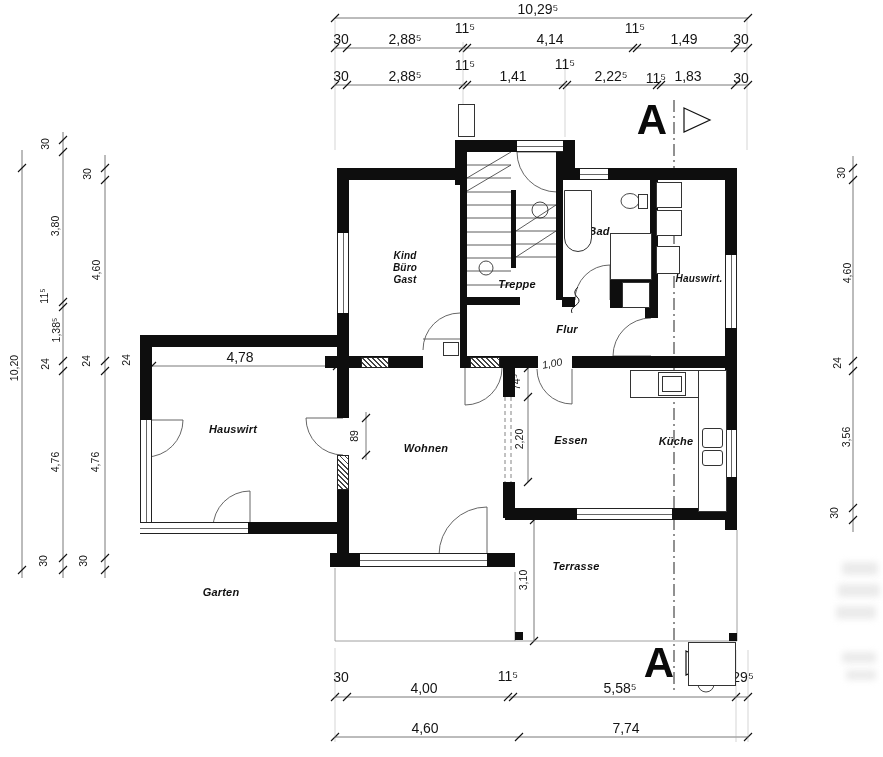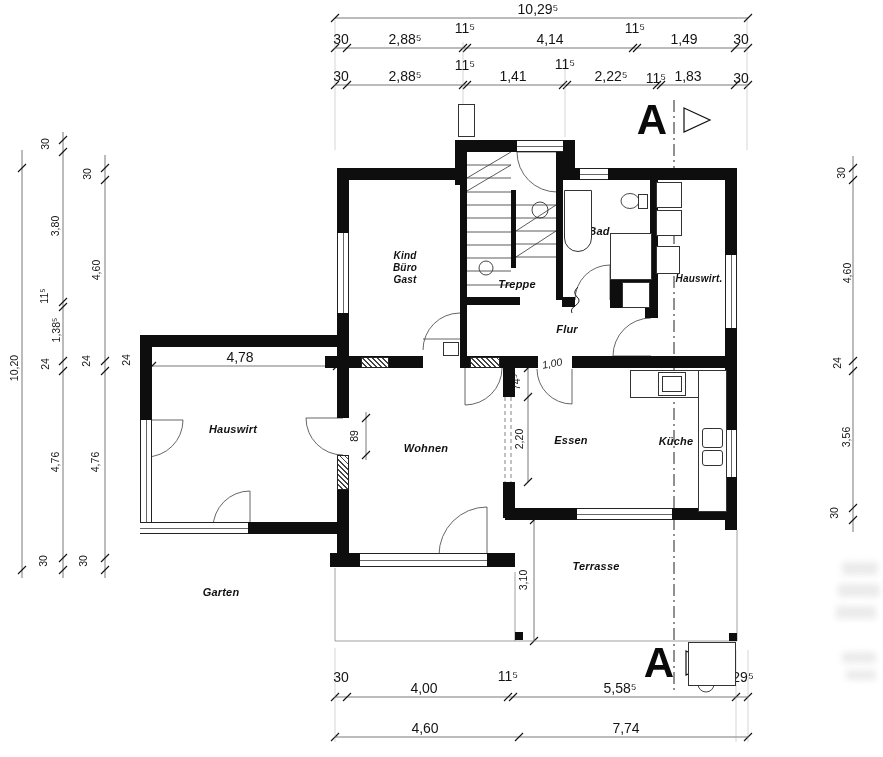--- a/index.html
+++ b/index.html
@@ -142,21 +142,21 @@
     <span style="display:block">Gast</span>
   </div>
   <span class="room" style="left:517px;top:284px;">Treppe</span>
   <span class="room" style="left:599px;top:231px;">Bad</span>
   <span class="room small" style="left:699px;top:278px;">Hauswirt.</span>
   <span class="room" style="left:567px;top:329px;">Flur</span>
   <span class="room" style="left:233px;top:429px;">Hauswirt</span>
   <span class="room" style="left:426px;top:448px;">Wohnen</span>
   <span class="room" style="left:571px;top:440px;">Essen</span>
   <span class="room" style="left:676px;top:441px;">Küche</span>
-  <span class="room" style="left:596px;top:566px;">Terrasse</span>
+  <span class="room" style="left:576px;top:566px;">Terrasse</span>
   <span class="room" style="left:221px;top:592px;">Garten</span>
 
   <span class="lab8" style="left:669px;top:195px;">WM</span>
   <span class="lab8" style="left:669px;top:223px;">TR</span>
   <span class="lab7" style="left:614px;top:238px;">Du.</span>
   <span class="lab7" style="left:614px;top:247px;">150/90</span>
 
   <span class="sec" style="left:652px;top:120px;">A</span>
   <span class="sec" style="left:659px;top:663px;">A</span>
 

